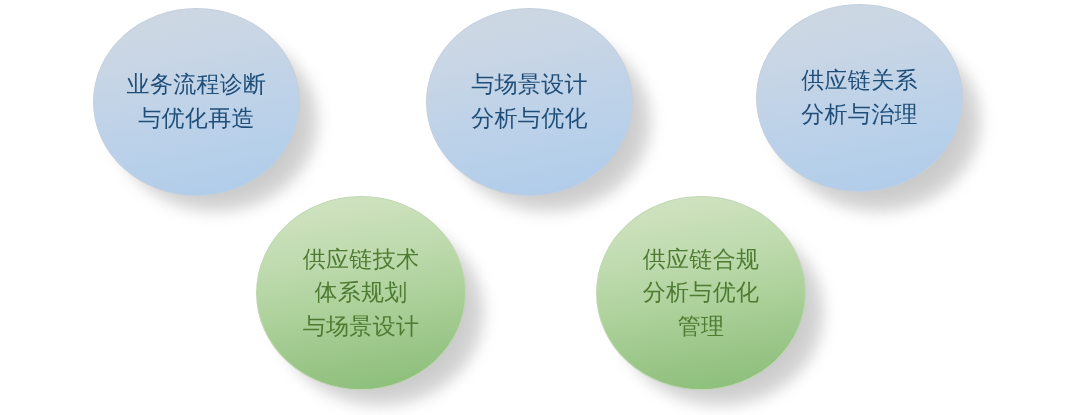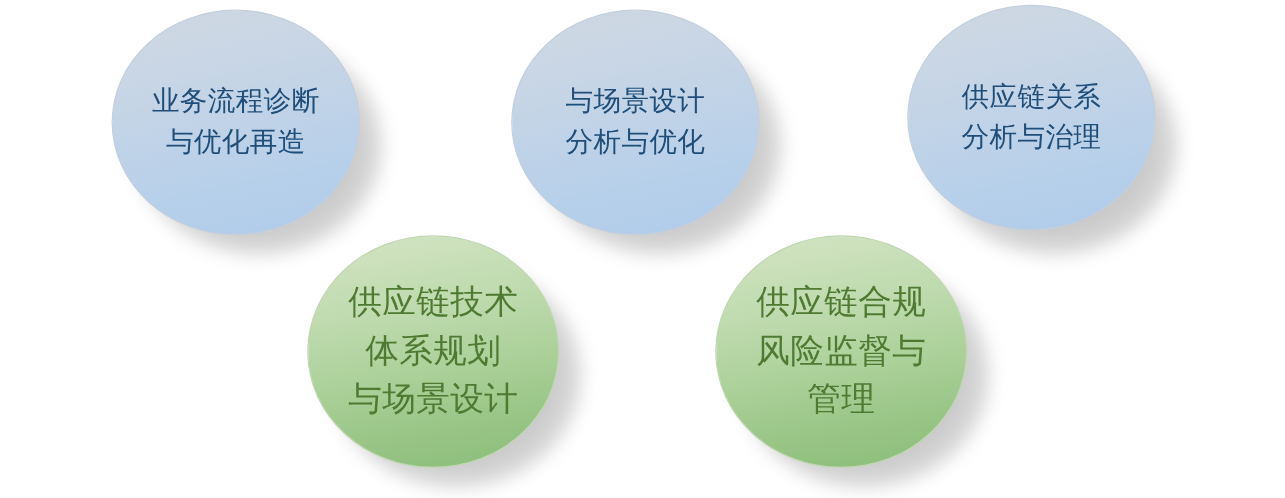--- a/index.html
+++ b/index.html
@@ -74,21 +74,21 @@
     user-select: none;
   }
 
   .blue .bubble-label {
     color: #1f4e79;
     font-size: 23px;
   }
 
   .green .bubble-label {
     color: #4e7a32;
-    font-size: 28px;
+    font-size: 23px;
   }
 </style>
 </head>
 <body>
 
 <div id="canvas">
 
   <div class="bubble-shadow" style="left:112px; top:30px; width:207px; height:183px;"></div>
   <div class="bubble-shadow" style="left:445px; top:30px; width:207px; height:183px;"></div>
   <div class="bubble-shadow" style="left:775px; top:30px; width:207px; height:183px;"></div>
@@ -111,17 +111,17 @@
   </div>
 
   <div class="bubble green" style="left:256px; top:196px; width:210px; height:194px;">
     <span class="bubble-label">供应链技术
 体系规划
 与场景设计</span>
   </div>
 
   <div class="bubble green" style="left:596px; top:196px; width:210px; height:194px;">
     <span class="bubble-label">供应链合规
-风险监督与
+分析与优化
 管理</span>
   </div>
 
 </div>
 
 </body></html>

